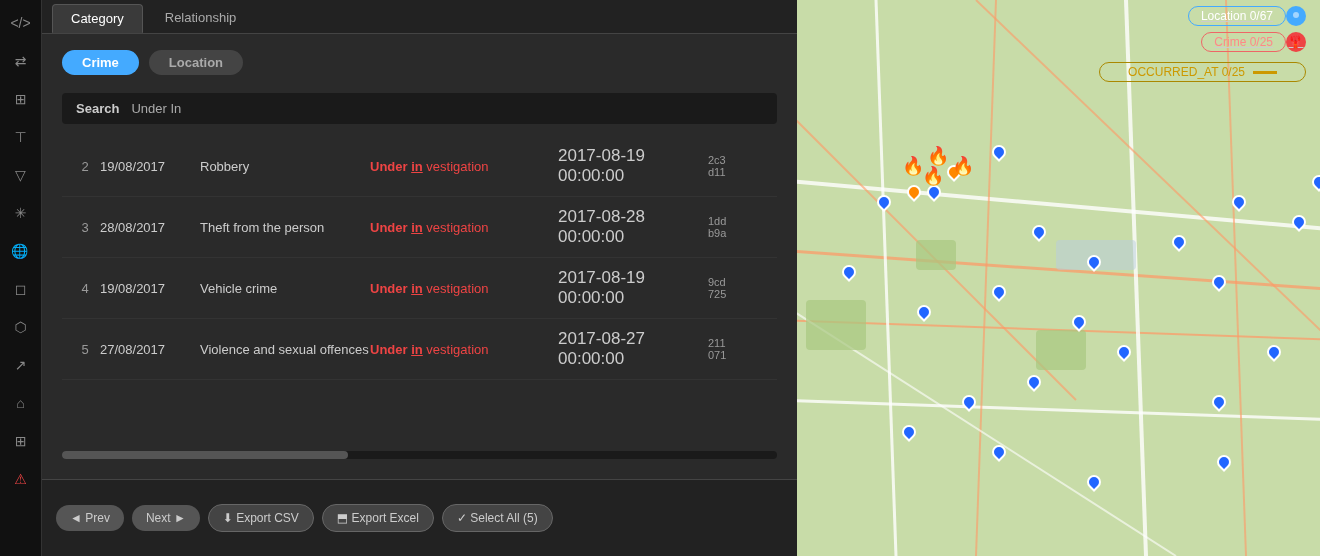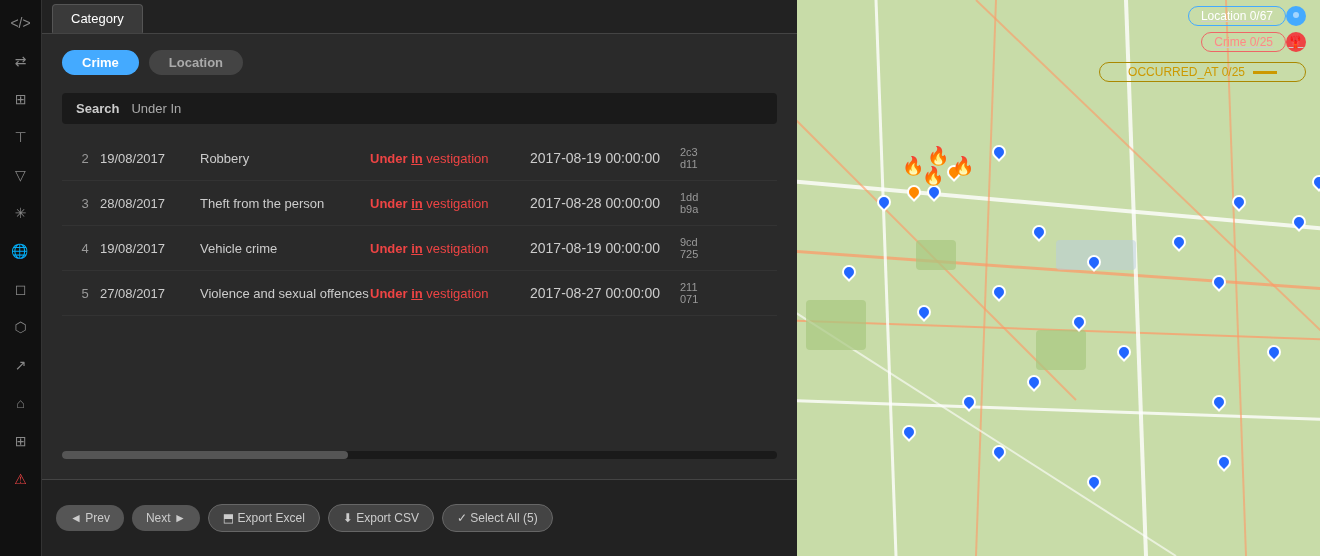--- a/index.html
+++ b/index.html
@@ -127,21 +127,21 @@
       display: flex;
       align-items: center;
       padding: 10px 8px;
       border-bottom: 1px solid #333;
       gap: 0;
     }
     .col-num { width: 30px; color: #999; text-align: center; }
     .col-date { width: 100px; color: #ccc; }
     .col-crime { width: 170px; color: #ccc; }
     .col-status { width: 160px; }
-    .col-datetime { width: 150px; color: #ccc; font-size: 14px; }
+    .col-datetime { width: 150px; color: #ccc; font-size: 17px; margin-left: 28px; }
     .col-id { width: 60px; color: #999; font-size: 11px; overflow: hidden; text-overflow: ellipsis; }
     .status-under { color: #e44; font-weight: bold; }
     .status-vestigation { color: #e44; }
 
     
     .scroll-track {
       height: 8px;
       background: #1a1a1a;
       margin: 4px 0;
       border-radius: 4px;
@@ -292,20 +292,21 @@
   <div class="sidebar-icon">↗</div>
   <div class="sidebar-icon">⌂</div>
   <div class="sidebar-icon">⊞</div>
   <div class="sidebar-icon" style="color:#e44;">⚠</div>
 </div>
 
 <div class="main-panel">
 
   <div class="tabs">
     <div class="tab active">Category</div>
+    <div class="tab">Relationship</div>
   </div>
 
   <div class="category-content">
 
     <div class="filter-buttons">
       <button class="filter-btn active-crime">Crime</button>
       <button class="filter-btn inactive">Location</button>
     </div>
 
     <div class="search-bar">
@@ -369,22 +370,22 @@
     </div>
 
     <div class="scroll-track">
       <div class="scroll-thumb"></div>
     </div>
   </div>
 
   <div class="bottom-toolbar">
     <button class="toolbar-btn btn-nav">◄ Prev</button>
     <button class="toolbar-btn btn-nav">Next ►</button>
+    <button class="toolbar-btn btn-export">⬇ Export CSV</button>
     <button class="toolbar-btn btn-export">⬒ Export Excel</button>
-    <button class="toolbar-btn btn-export">⬇ Export CSV</button>
     <button class="toolbar-btn btn-export">✓ Select All (5)</button>
   </div>
 </div>
 
 <div class="map-area">
 
   <div class="map-top-controls">
     <div class="map-badge">
       <span class="badge-label">Location 0/67</span>
       <div class="badge-icon" style="background:#4af;">

